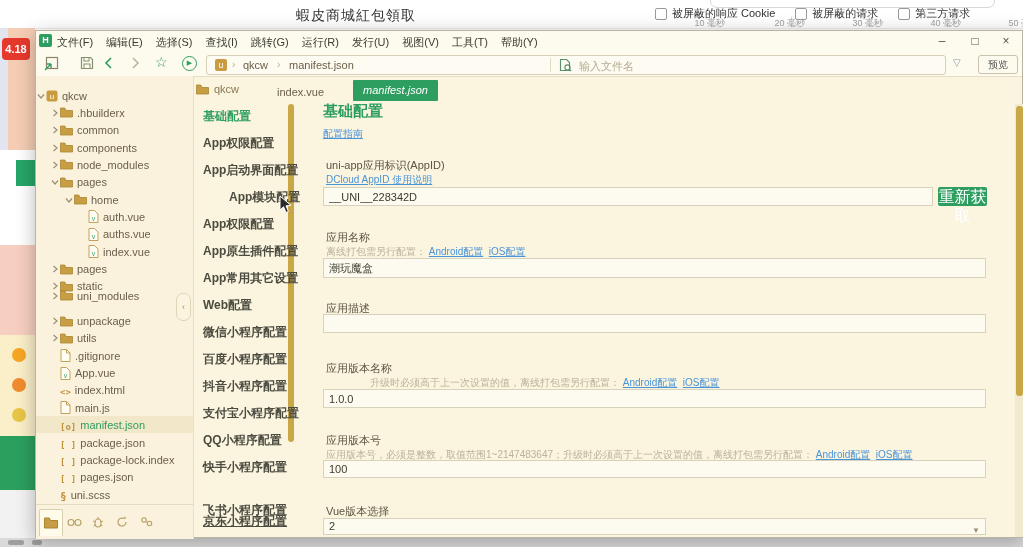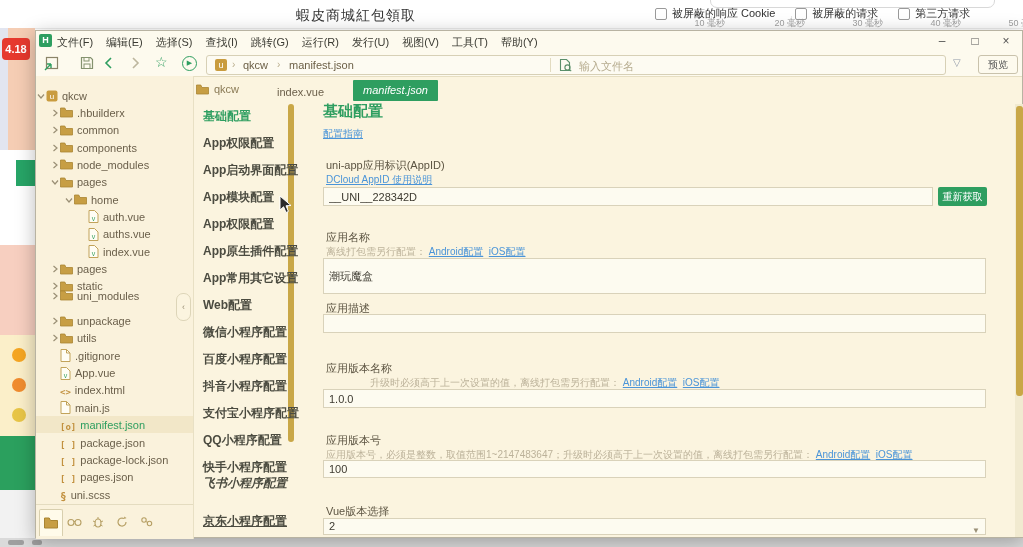--- a/index.html
+++ b/index.html
@@ -62,21 +62,21 @@
   .nav-item{position:absolute;left:167px;font-size:12px;font-weight:600;color:#4b4b40;white-space:nowrap;}
   .nav-item.active{color:#2E9E60;}
   .vscroll{position:absolute;background:#C9A747;border-radius:3px;}
   
   .f-label{font-size:11px;color:#5c5442;}
   .f-hint{font-size:10px;color:#bcb29a;white-space:nowrap;}
   .f-link{font-size:10px;color:#4A94D8;text-decoration:underline;cursor:pointer;}
   .f-input{position:absolute;background:#FDFBF0;border:1px solid #d9d2ba;box-sizing:border-box;
            font-size:11px;color:#3d3a30;padding:0 5px;font-family:inherit;}
   #form-heading{font-size:15px;font-weight:bold;color:#2E9E60;}
-  #refresh-btn{background:#2E9E60;color:#fff;font-size:10px;text-align:center;line-height:19px;border-radius:2px;}
+  #refresh-btn{background:#2E9E60;color:#fff;font-size:16px;text-align:center;line-height:19px;border-radius:2px;}
   #vue-select{background:#FDFBF0;border:1px solid #d9d2ba;box-sizing:border-box;font-size:11px;color:#3d3a30;
               line-height:15px;padding:0 5px;}
   #vue-caret{font-size:8px;color:#9a9076;}
   svg{display:block;}
 </style>
 </head>
 <body>
 
 <div id="bg-top" class="abs"></div>
 <div id="bg-tab-title" class="abs">蝦皮商城紅包領取</div>
@@ -411,21 +411,21 @@
         <span class="tree-label active">manifest.json</span>
       </div>
       <div class="tree-row" style="left: 15px; top: 358px;">
         <span class="chev"></span>
         <span><span class="txt-ic">[ ]</span></span>
         <span class="tree-label">package.json</span>
       </div>
       <div class="tree-row" style="left: 15px; top: 375.35px;">
         <span class="chev"></span>
         <span><span class="txt-ic">[ ]</span></span>
-        <span class="tree-label">package-lock.json</span>
+        <span class="tree-label">package-lock.index</span>
       </div>
       <div class="tree-row" style="left: 15px; top: 392.7px;">
         <span class="chev"></span>
         <span><span class="txt-ic">[ ]</span></span>
         <span class="tree-label">pages.json</span>
       </div>
       <div class="tree-row" style="left: 15px; top: 410.05px;">
         <span class="chev"></span>
         <span><span class="txt-ic" style="font-size:11px;">§</span></span>
         <span class="tree-label">uni.scss</span>
@@ -453,21 +453,21 @@
   <span class="abs f-link" style="left:290px;top:142px;">DCloud AppID 使用说明</span>
   <input class="f-input" style="left: 287px; top: 156px; width: 610px; height: 19px;" value="__UNI__228342D">
   <div id="refresh-btn" class="abs" style="left:902px;top:156px;width:49px;height:19px;">重新获取</div>
 
   <div class="abs f-label" style="left:290px;top:199px;">应用名称</div>
   <div class="abs f-hint" style="left:290px;top:214px;">
     <span>离线打包需另行配置：</span>
     <span class="f-link">Android配置</span>&nbsp;
     <span class="f-link">iOS配置</span>
   </div>
-  <input class="f-input" style="left: 287px; top: 227px; width: 663px; height: 36px;" value="潮玩魔盒">
+  <input class="f-input" style="left: 287px; top: 227px; width: 663px; height: 20px;" value="潮玩魔盒">
 
   <div class="abs f-label" style="left:290px;top:270px;">应用描述</div>
   <input class="f-input" style="left: 287px; top: 283px; width: 663px; height: 19px;" value="">
 
   <div class="abs f-label" style="left:290px;top:330px;">应用版本名称</div>
   <div class="abs f-hint" style="left:290px;top:345px;margin-left:44px;">
     <span>升级时必须高于上一次设置的值，离线打包需另行配置：</span>
     <span class="f-link">Android配置</span>&nbsp;
     <span class="f-link">iOS配置</span>
   </div>
@@ -518,32 +518,32 @@
         <svg width="13" height="12" viewBox="0 0 13 12">
           <circle cx="4" cy="4" r="2.2" fill="none" stroke="#b7a065" stroke-width="1.1"></circle>
           <circle cx="9.5" cy="7.5" r="2.2" fill="none" stroke="#b7a065" stroke-width="1.1"></circle>
           <path d="M5.5 5.5 L8 6.5" stroke="#b7a065"></path>
         </svg>
       </div>
     </div>
     <div class="nav-item active" style="top: 77px;">基础配置</div>
     <div class="nav-item" style="top: 104px;">App权限配置</div>
     <div class="nav-item" style="top: 131px;">App启动界面配置</div>
-    <div class="nav-item" style="top: 158px;">App模块配置</div>
+    <div class="nav-item" style="top: 158px; margin-left: 26px;">App模块配置</div>
     <div class="nav-item" style="top: 185px;">App权限配置</div>
     <div class="nav-item" style="top: 212px;">App原生插件配置</div>
     <div class="nav-item" style="top: 239px;">App常用其它设置</div>
     <div class="nav-item" style="top: 266px;">Web配置</div>
     <div class="nav-item" style="top: 293px;">微信小程序配置</div>
     <div class="nav-item" style="top: 320px;">百度小程序配置</div>
     <div class="nav-item" style="top: 347px;">抖音小程序配置</div>
     <div class="nav-item" style="top: 374px;">支付宝小程序配置</div>
     <div class="nav-item" style="top: 401px;">QQ小程序配置</div>
     <div class="nav-item" style="top: 428px;">快手小程序配置</div>
-    <div class="nav-item" style="top: 444px; font-style: italic;">飞书小程序配置</div>
+    <div class="nav-item" style="top: 471px;">飞书小程序配置</div>
     <div class="nav-item" style="top: 482px; text-decoration: underline;">京东小程序配置</div>
   </div>
 
 <div class="abs" style="left:279px;top:195px;z-index:50;">
   <svg width="13" height="19" viewBox="0 0 13 19">
       <path d="M1 1 L1 15 L4.6 11.8 L7 17.5 L9.4 16.4 L7 10.8 L12 10.5 Z" fill="#2b2b2b" stroke="#fff" stroke-width="1"></path>
     </svg>
 </div>
 
 <div class="ruler-line abs" style="left: 711px;"></div>

